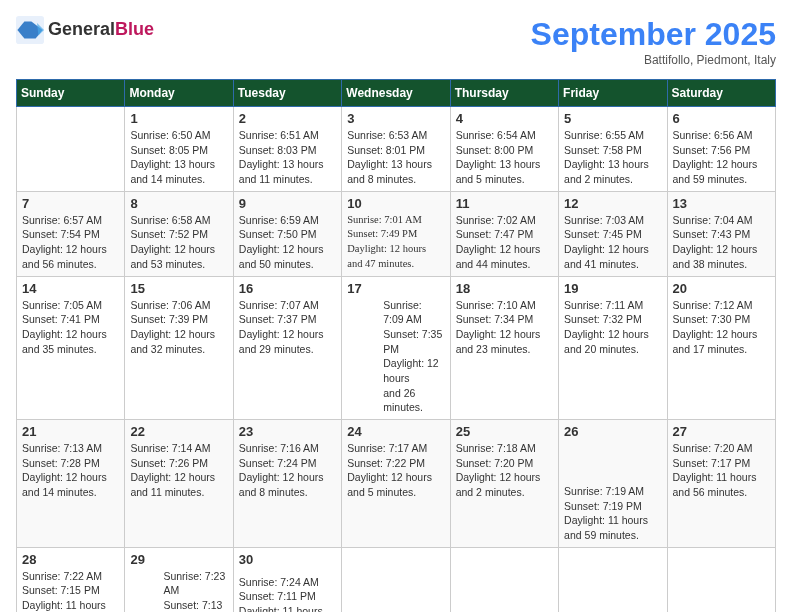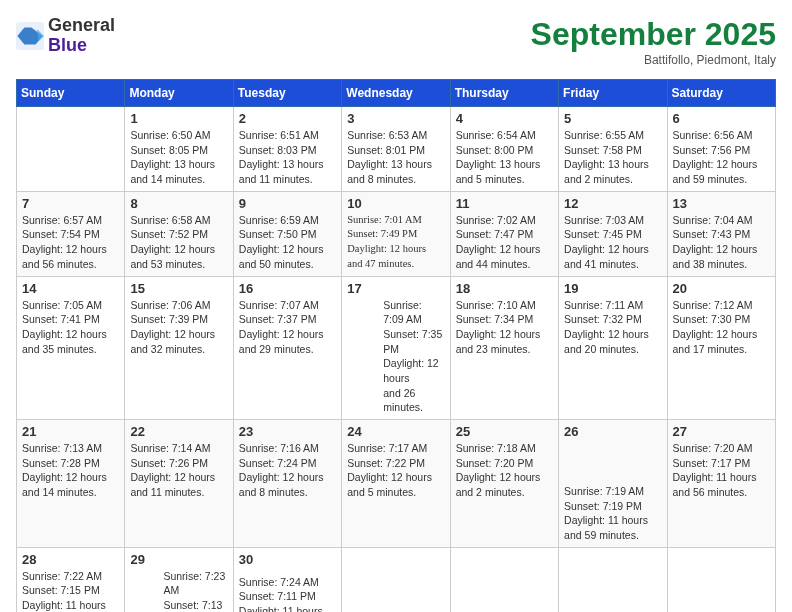--- a/index.html
+++ b/index.html
@@ -15,49 +15,49 @@
       justify-content: space-between;
       align-items: flex-start;
       margin-bottom: 12px;
     }
     .logo {
       display: flex;
       align-items: center;
     }
     .logo-text {
       display: flex;
-      flex-direction: column;
+      flex-direction: row;
       font-size: 18px;
       font-weight: bold;
       line-height: 1.1;
     }
     .logo-general { color: #333; }
-    .logo-blue { color: #4c1d95; }
+    .logo-blue { color: #be185d; }
     .logo-icon {
       width: 28px;
       height: 28px;
       margin-right: 4px;
     }
     .title-block { text-align: right; }
     .month-title {
       font-size: 32px;
       font-weight: bold;
-      color: #15803d;
+      color: #3b82f6;
     }
     .subtitle {
       font-size: 12px;
       color: #555;
     }
     table {
       width: 100%;
       border-collapse: collapse;
       font-size: 11px;
     }
     thead th {
-      background-color: #1d4ed8;
+      background-color: #14532d;
       color: #fff;
       padding: 6px 4px;
       text-align: left;
       font-size: 12px;
       font-weight: bold;
       border: 1px solid #2e6aaa;
     }
     tbody td {
       border: 1px solid #ccc;
       vertical-align: top;

